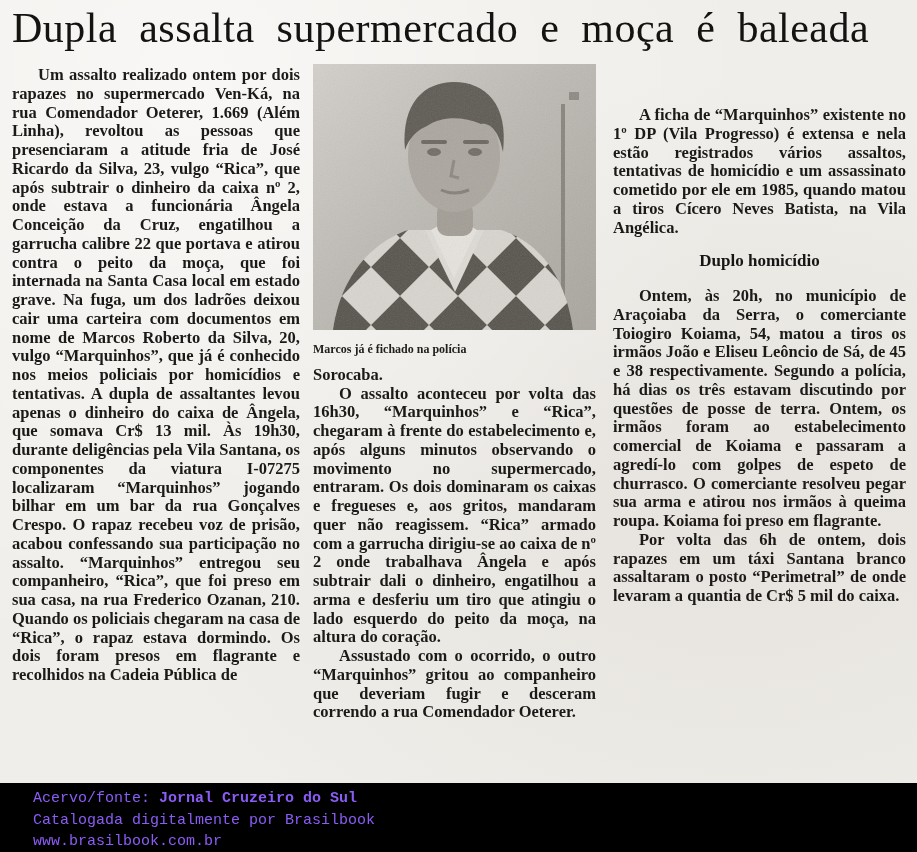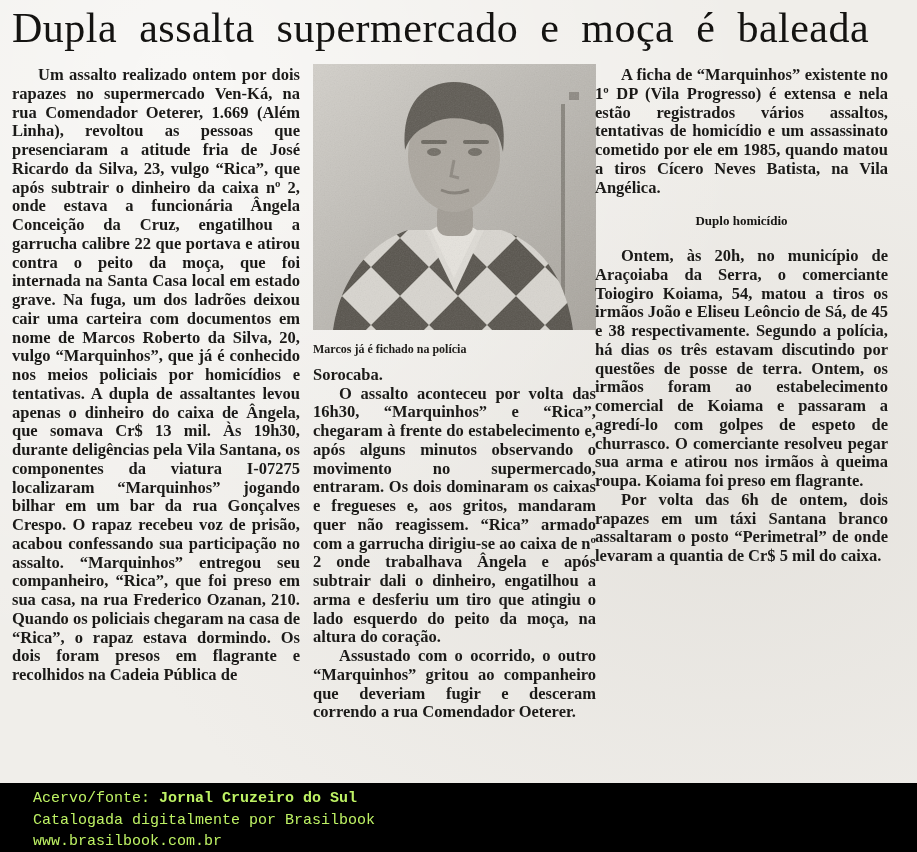--- a/index.html
+++ b/index.html
@@ -21,33 +21,33 @@
   }
   .col{
     position:absolute;top:66px;text-align:justify;
     font-size:16.5px;line-height:18.75px;font-weight:bold;
     overflow:hidden;height:714px;
   }
   .col p{margin:0;text-indent:26px;}
   .col p.no-indent{text-indent:0;}
   .col1{left:12px;width:288px;}
   .col2{left:313px;width:283px;top:64px;}
-  .col3{left:595px;width:293px;}
+  .col3{left:613px;width:293px;margin-top:40px;}
   .photo-frame{width:283px;height:266px;display:block;}
   .photo-caption{
     display:block;margin:10px 0 7px 0;text-indent:0;
     font-size:12px;font-weight:bold;text-align:left;color:#22201d;
   }
   .subheading{
-    display:block;text-align:center;font-weight:bold;font-size:13px;
+    display:block;text-align:center;font-weight:bold;font-size:17px;
     margin:15px 0 16px 0;text-indent:0;color:#171614;
   }
   .footer{
     position:absolute;left:0;bottom:0;width:917px;height:69px;
-    background:#000;color:#bef264;
+    background:#000;color:#8b5cf6;
     font-family:"Liberation Mono", "DejaVu Sans Mono", monospace;
     font-size:15px;line-height:21.5px;
     padding:5px 0 0 33px;box-sizing:border-box;
   }
   .footer .line{display:block;white-space:pre;}
   .footer .src-name{font-weight:bold;margin-left:9px;}
 </style>
 </head>
 <body>
 

